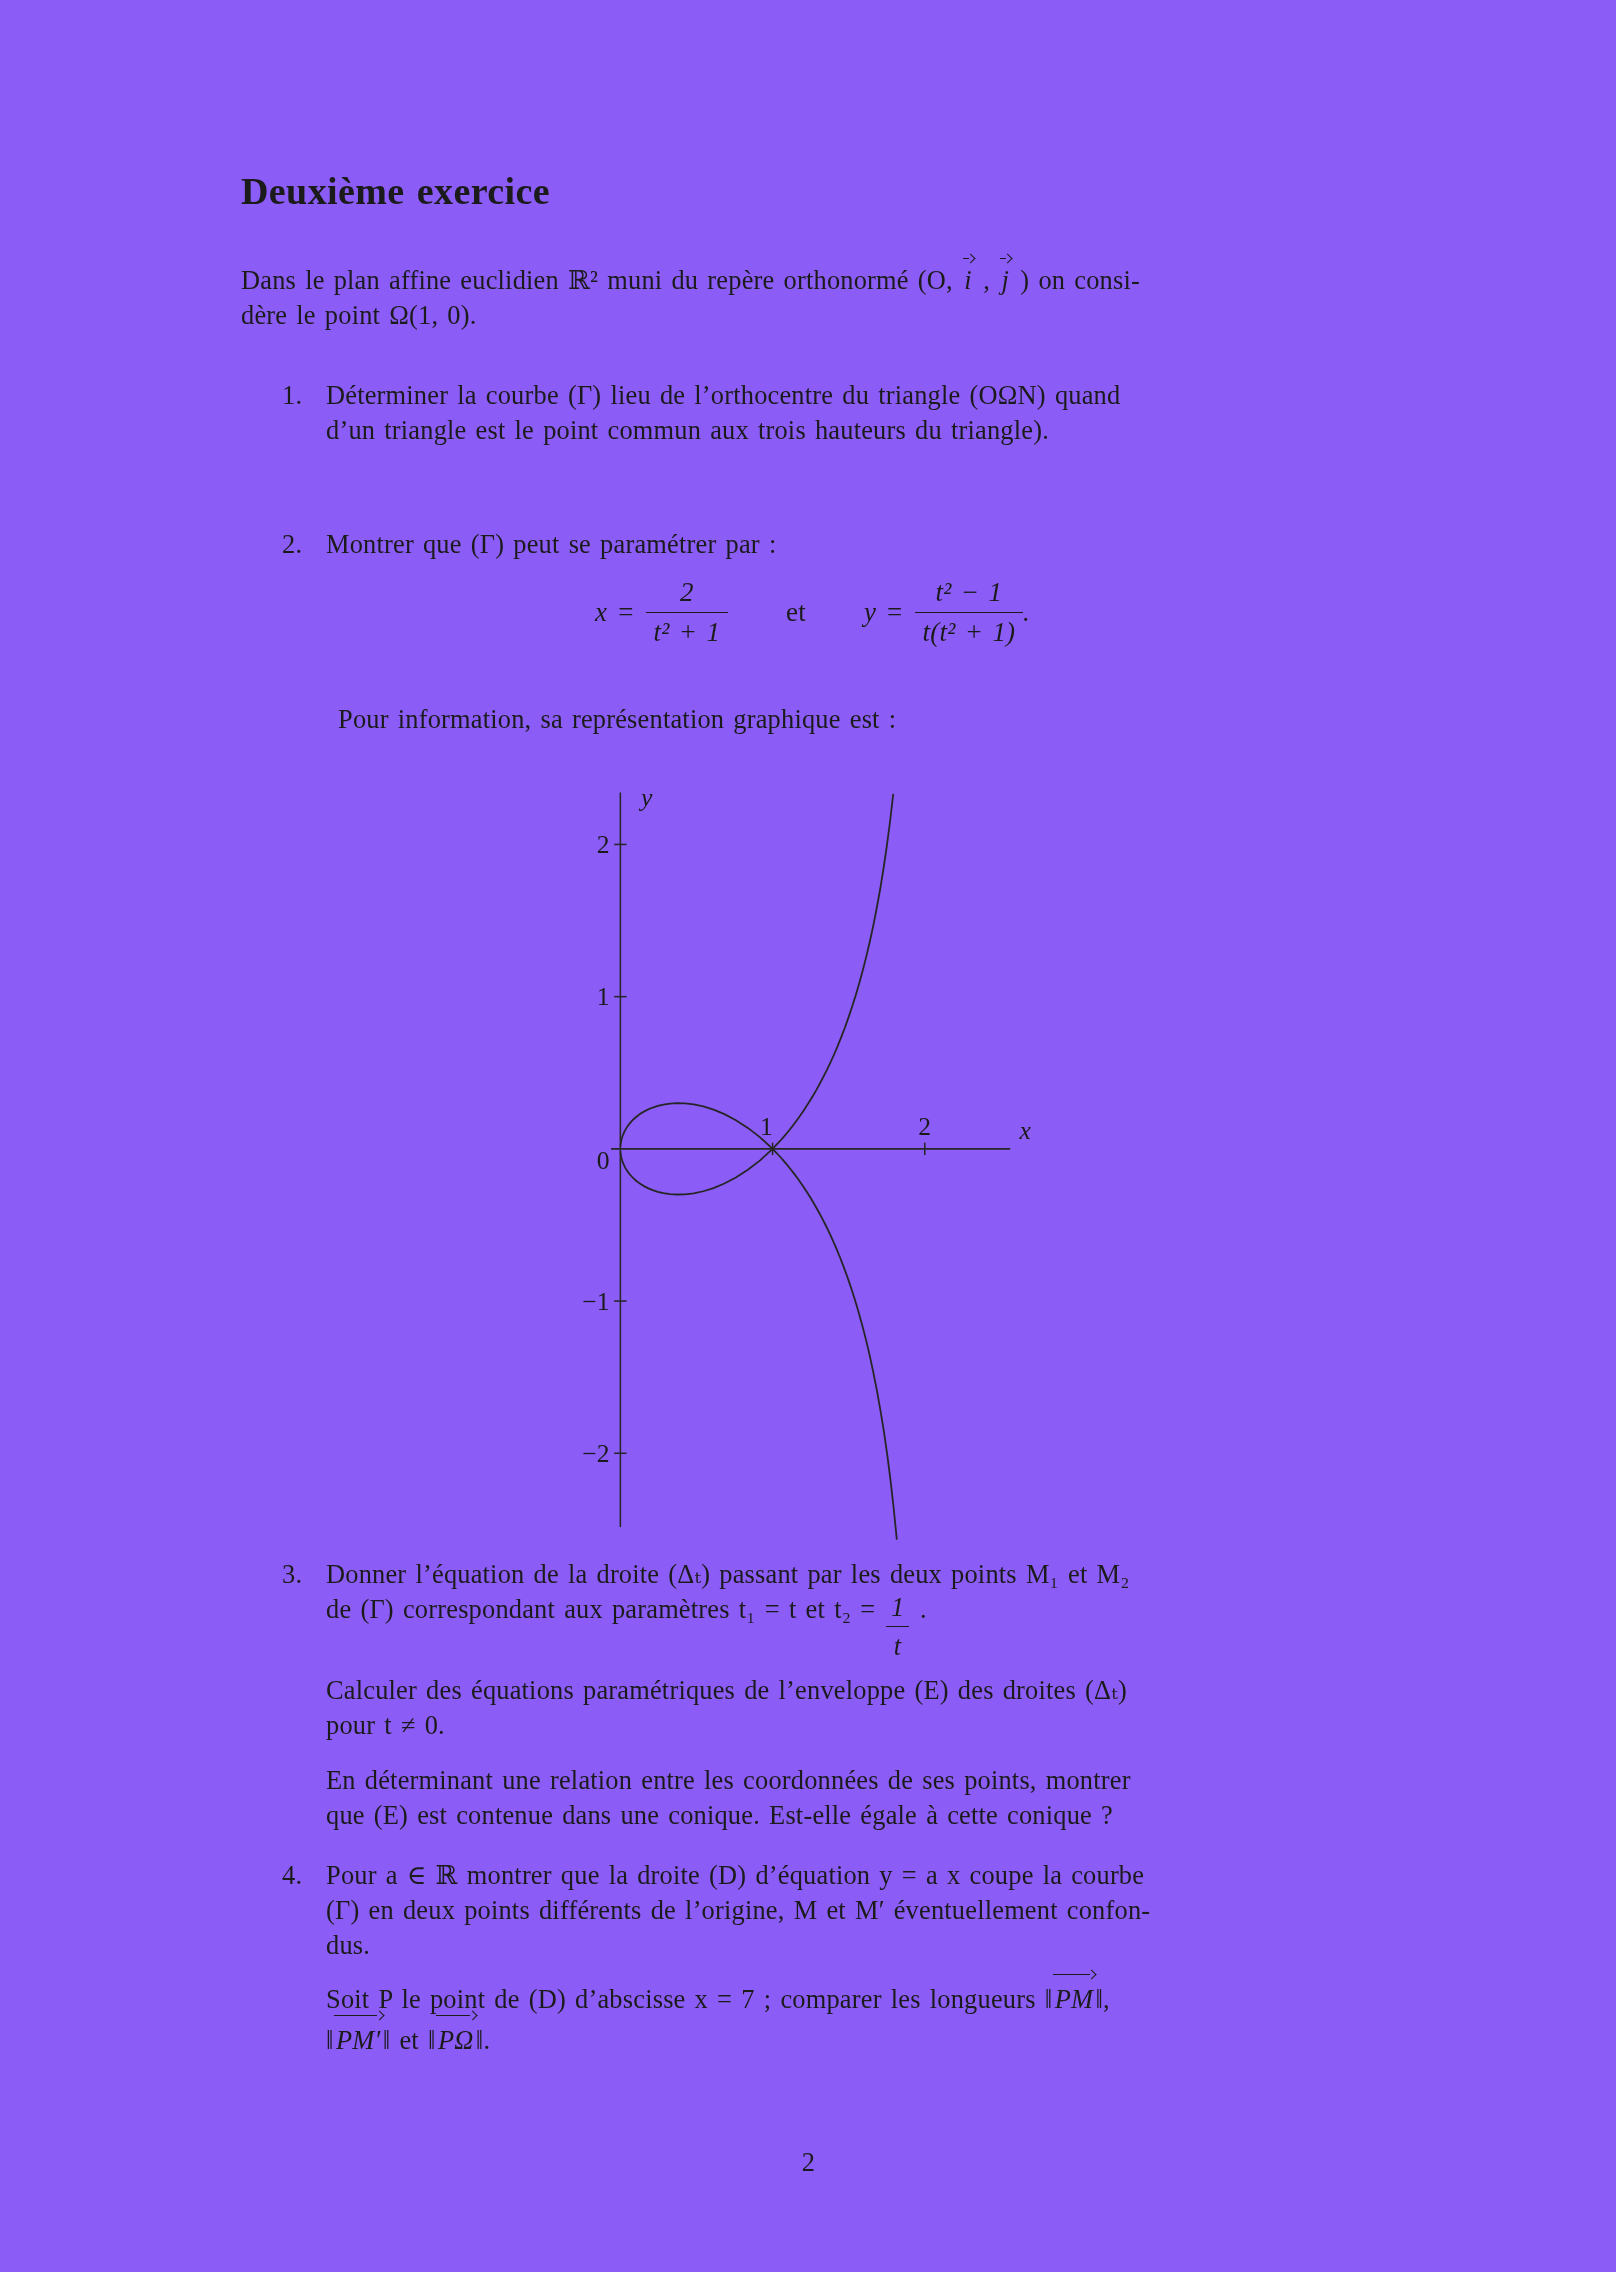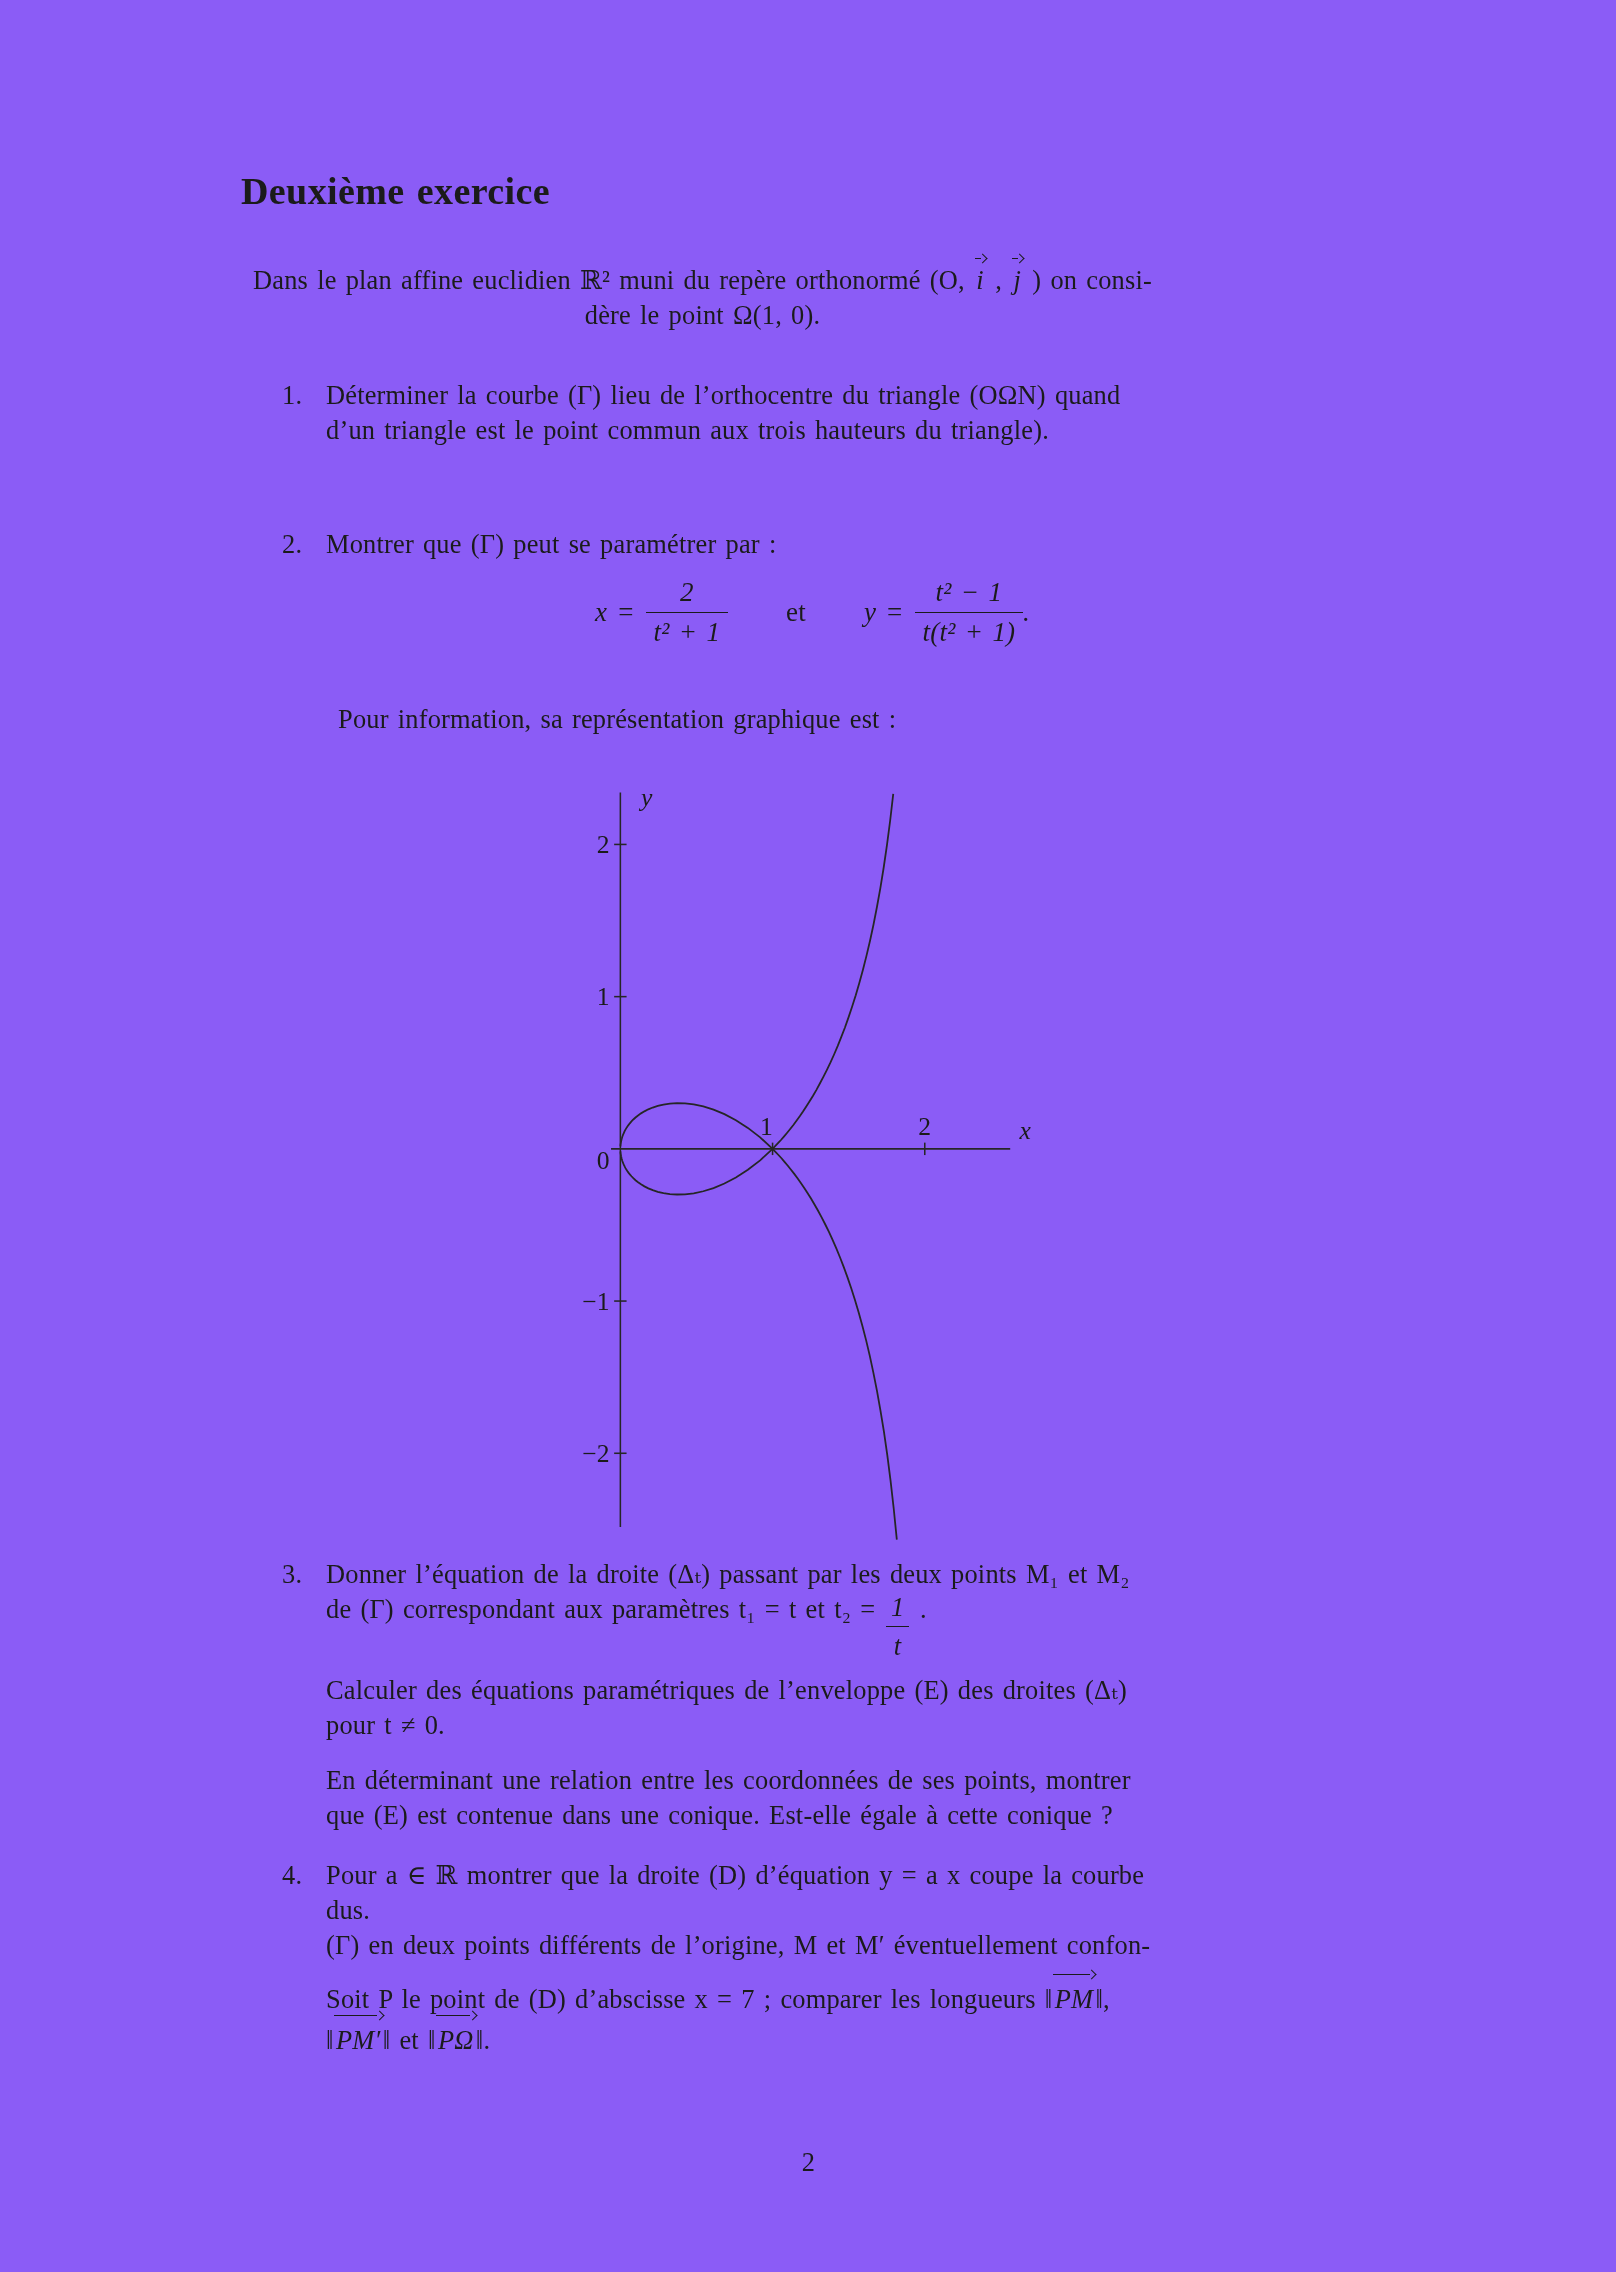--- a/index.html
+++ b/index.html
@@ -4,21 +4,21 @@
 <style>
   html,body{margin:0;padding:0;}
   .page{
     position:relative;width:1617px;height:2273px;overflow:hidden;
     background:#8b5cf6;color:#1b1b1b;
     font-family:"Liberation Serif","DejaVu Serif","DejaVu Sans",serif;
     font-size:26.4px;line-height:35px;
     word-spacing:2.3px;letter-spacing:0.2px;
   }
   .title{position:absolute;left:241px;top:174px;margin:0;font-size:38px;font-weight:700;letter-spacing:0.4px;}
-  .intro{position:absolute;left:253px;top:263px;text-align:center;}
+  .intro{position:absolute;left:241px;top:263px;}
   .line{white-space:nowrap;}
   .item{position:absolute;left:282px;display:flex;}
   .item .num{width:44px;flex:none;}
   .item1{top:378px;}
   .item2{top:527px;}
   .item3{top:1557px;}
   .item4{top:1858px;}
   .para.gap{margin-top:20px;}
   .formula{
     position:absolute;left:241px;top:577px;width:1143px;
@@ -143,22 +143,22 @@
         <div class="line">que (E) est contenue dans une conique. Est-elle égale à cette conique ?</div>
       </div>
     </div>
   </div>
 
   <div class="item item4">
     <span class="num">4.</span>
     <div class="body">
       <div class="para">
         <div class="line">Pour a ∈ ℝ montrer que la droite (D) d’équation y = a x coupe la courbe</div>
+        <div class="line">(Γ) en deux points différents de l’origine, M et M′ éventuellement confon-</div>
         <div class="line">dus.</div>
-        <div class="line">(Γ) en deux points différents de l’origine, M et M′ éventuellement confon-</div>
       </div>
       <div class="para gap" style="margin-top:15.5px;">
         <div class="line vecline"><span>Soit P le point de (D) d’abscisse x = 7 ; comparer les longueurs ‖</span><span class="vec">PM</span><span>‖,</span></div>
         <div class="line vecline"><span>‖</span><span class="vec">PM′</span><span>‖ et ‖</span><span class="vec">PΩ</span><span>‖.</span></div>
       </div>
     </div>
   </div>
 
   <div class="pageno">2</div>
 

